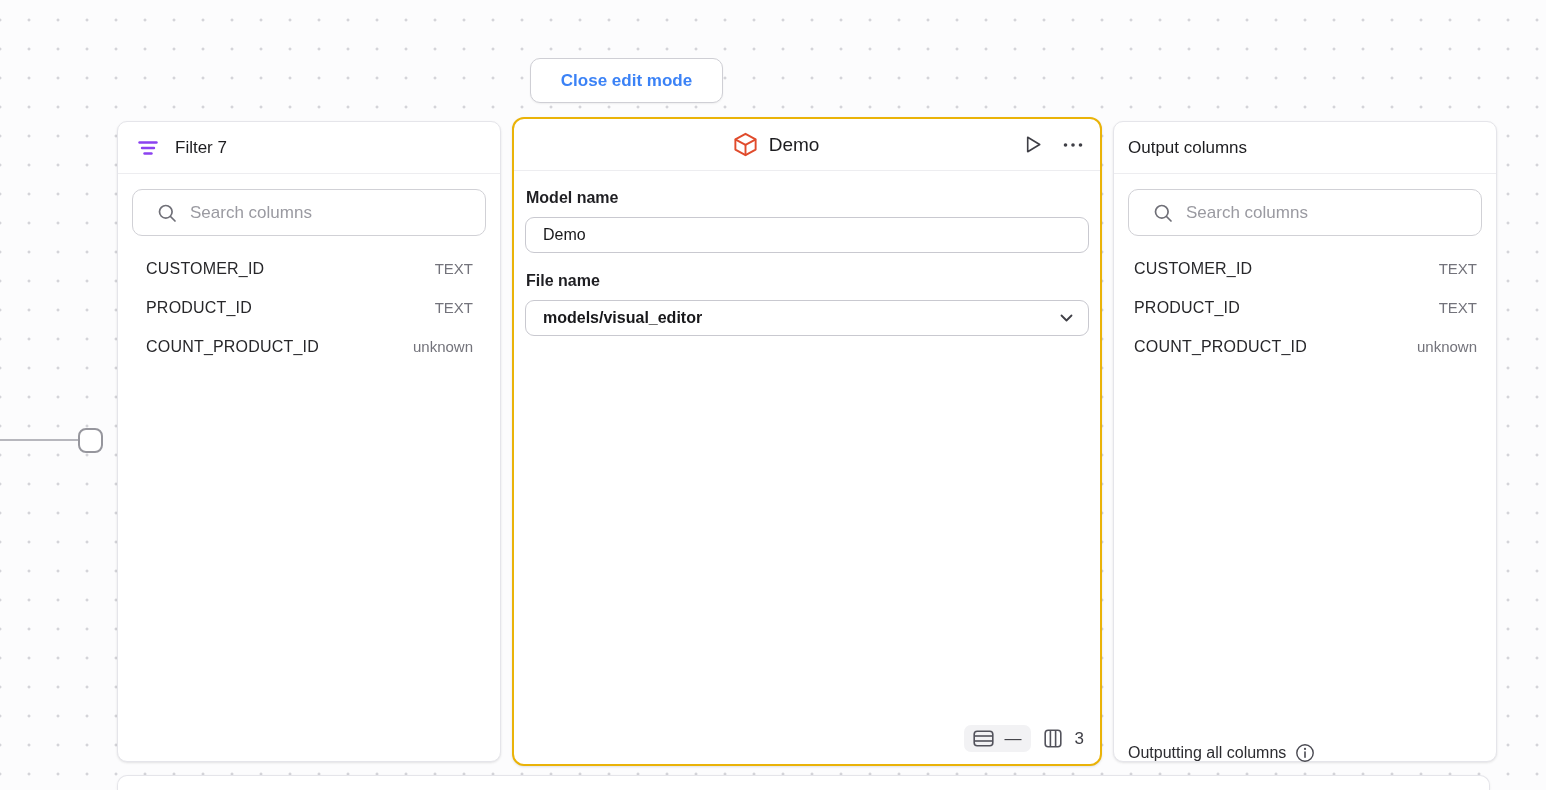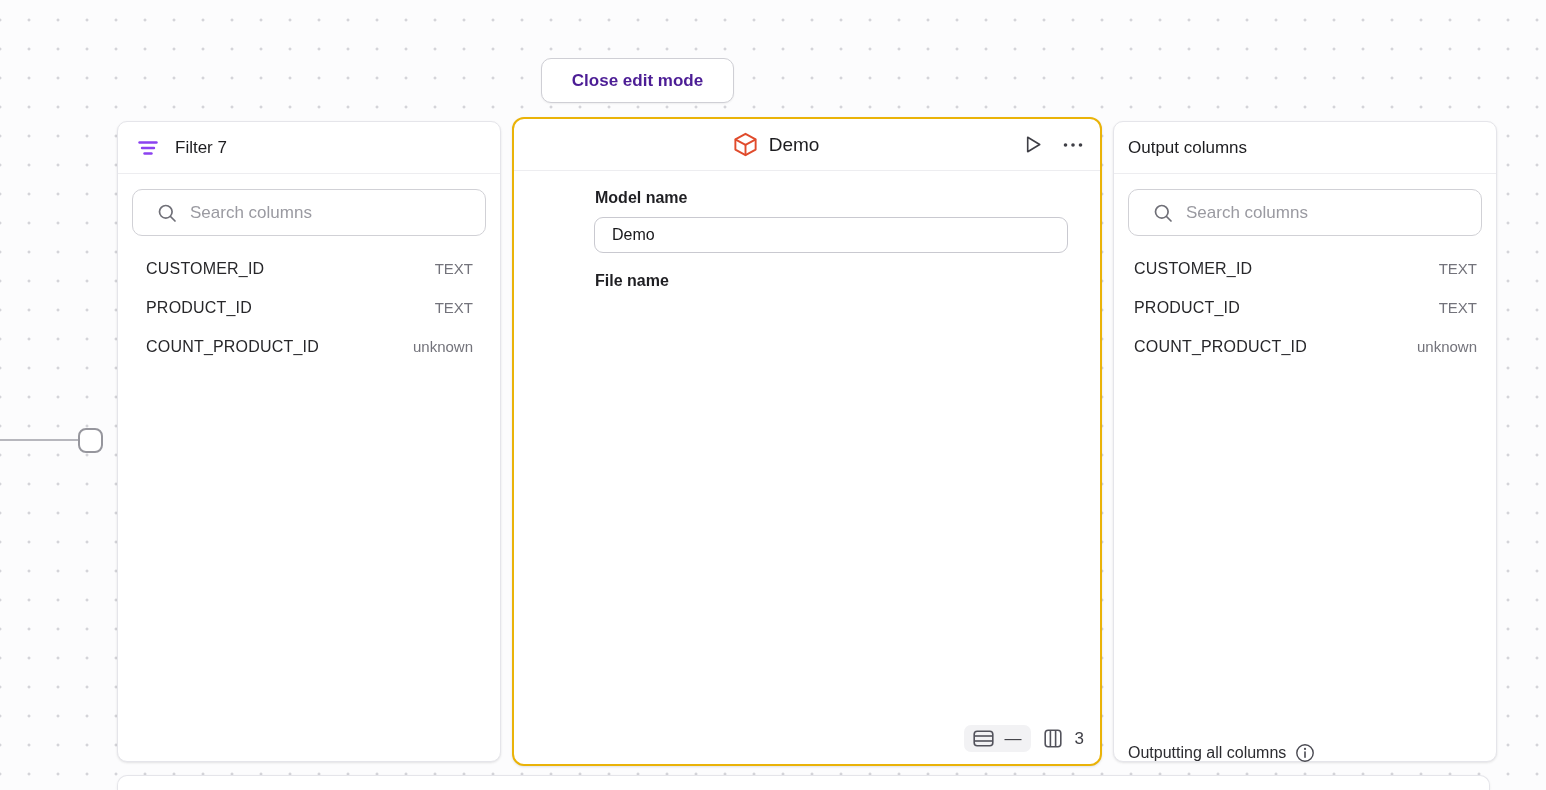--- a/index.html
+++ b/index.html
@@ -12,24 +12,23 @@
     background-size:29px 29px;
     background-position:-14.5px 5.5px;
     color:#18181b;
   }
 
   
   .close-btn {
     position:absolute; left:530px; top:58px; width:193px; height:45px;
     background:#fff; border:1px solid #cfcfd5; border-radius:10px;
     display:flex; align-items:center; justify-content:center;
-    font-size:17px; font-weight:700; color:#4c1d95;
+    font-size:17px; font-weight:700; color:#3b82f6;
     box-shadow:0 1px 2px rgba(16,16,20,.06);
     cursor:pointer;
-    margin-left:11px;
   }
   .connector-line {
     position:absolute; left:0; top:439px; width:78px; height:2px; background:#b7b7bd;
   }
   .connector-handle {
     position:absolute; left:78px; top:428px; width:25px; height:25px;
     background:#fff; border:2.5px solid #96969d; border-radius:8px;
   }
   .bottom-panel {
     position:absolute; left:117px; top:775px; width:1373px; height:15px;
@@ -80,21 +79,21 @@
   .col-list { margin-top:13px; }
   .col-row {
     height:39px; display:flex; align-items:center; justify-content:space-between;
   }
   .panel-left  .col-row { padding:0 27px 0 28px; }
   .panel-right .col-row { padding:0 19px 0 20px; }
   .col-name { font-size:16px; color:#27272a; letter-spacing:.2px; }
   .col-type { font-size:15px; color:#73737b; }
 
   
-  .mid-body { padding:16px 32px 0;margin-left:48px; }
+  .mid-body { padding:16px 11px 0; }
   .field-label { font-size:16px; font-weight:600; color:#1f1f23; margin:2px 0 10px 1px; }
   .text-input {
     width:100%; height:36px; border:1px solid #c9c9d0; border-radius:9px;
     padding:0 17px; font-size:16px; color:#18181b; background:#fff;
     font-family:"Liberation Sans", sans-serif; outline:none; margin-bottom:17px;
   }
   .select-input {
     width:100%; height:36px; border:1px solid #c9c9d0; border-radius:9px;
     padding:0 14px 0 17px; background:#fff; display:flex; align-items:center;
     justify-content:space-between; cursor:pointer;
@@ -192,20 +191,28 @@
           <circle cx="18.5" cy="3" r="1.8" fill="#3f3f46"></circle>
         </svg>
       </span>
     </div>
   </header>
   <div class="panel-body">
     <div class="mid-body">
       <div class="field-label">Model name</div>
       <input class="text-input" type="text" value="Demo" style="">
       <div class="field-label">File name</div>
+      <div class="select-input">
+        <span class="select-value">models/visual_editor</span>
+        <span>
+          <svg width="15" height="10" viewBox="0 0 15 10" fill="none">
+            <path d="M2.5 2.5L7.5 7.5L12.5 2.5" stroke="#3f3f46" stroke-width="1.8" stroke-linecap="round" stroke-linejoin="round"></path>
+          </svg>
+        </span>
+      </div>
     </div>
 
     <div class="stats">
       <div class="stats-pill">
         <span>
           <svg width="21" height="17" viewBox="0 0 21 17" fill="none" stroke="#52525b" stroke-width="1.6">
             <rect x="1.2" y="1.2" width="18.6" height="14.6" rx="3"></rect>
             <line x1="1.2" y1="6" x2="19.8" y2="6"></line>
             <line x1="1.2" y1="11" x2="19.8" y2="11"></line>
           </svg>

